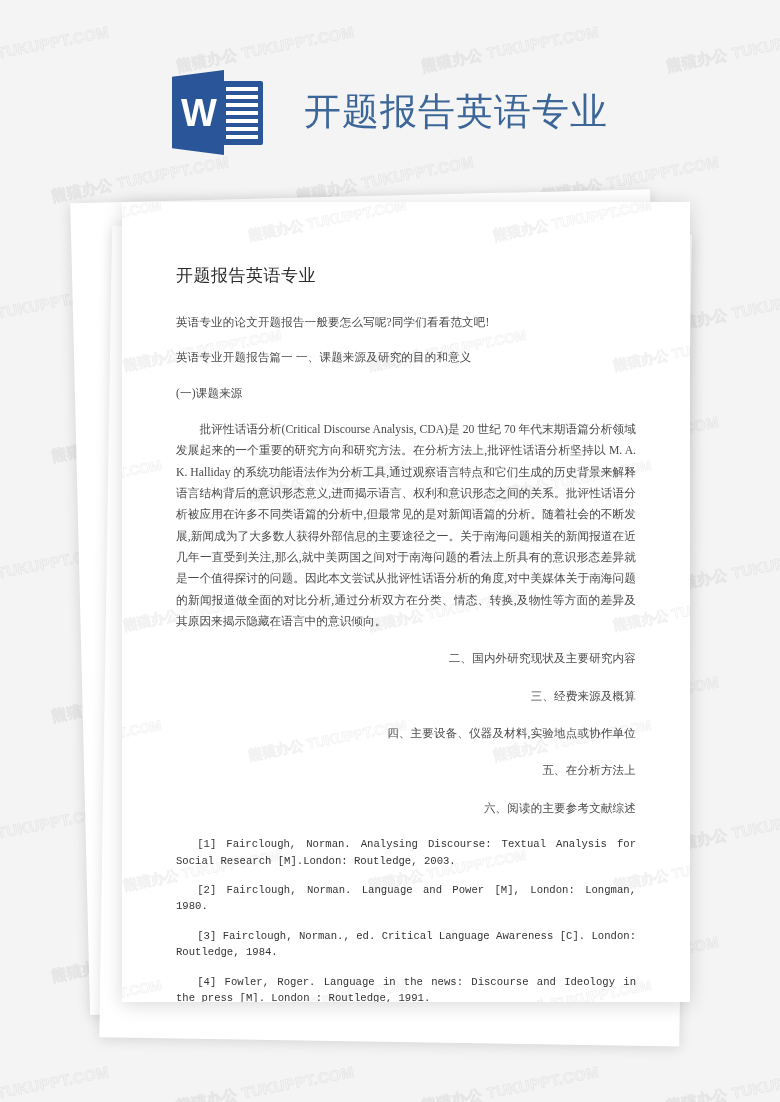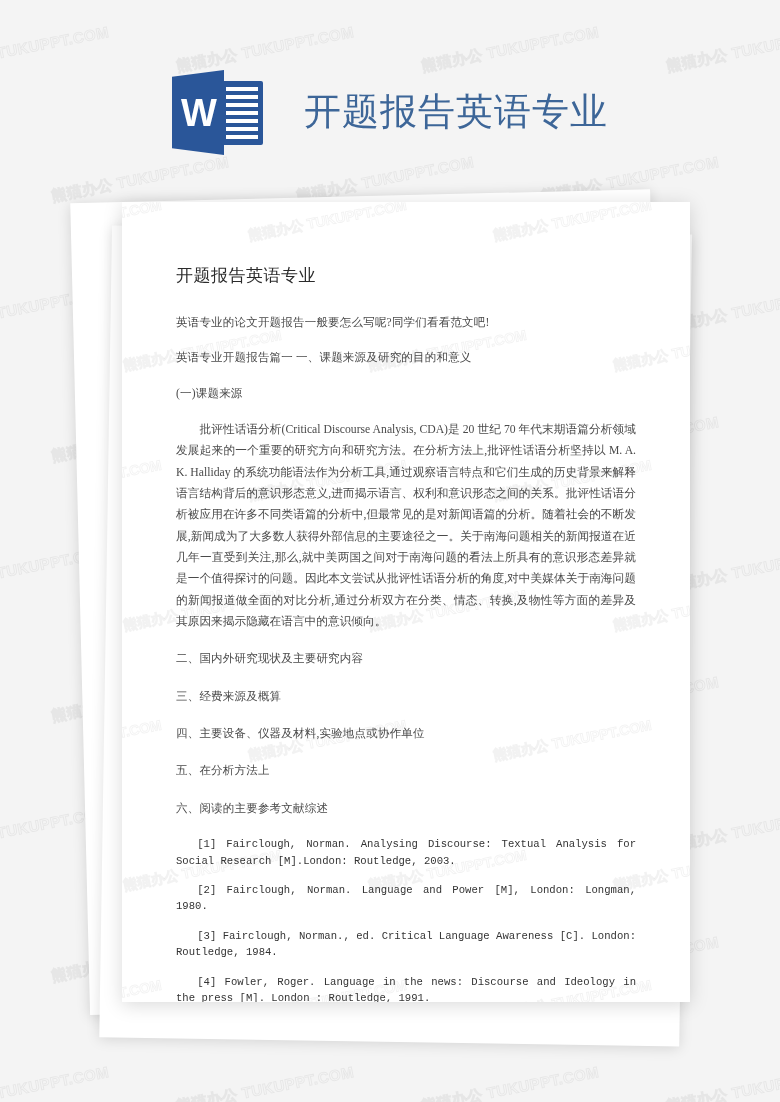--- a/index.html
+++ b/index.html
@@ -204,20 +204,21 @@
     margin: 0 0 17px 0;
   }
 
   .doc-heading {
     font-family: "Liberation Serif", serif;
     font-size: 11.5px;
     color: #4a4a4a;
     line-height: 1.6;
     margin: 0 0 19px 0;
     letter-spacing: 0.2px;
+    text-align: right;
   }
 
   .ref-label {
     font-family: "Liberation Serif", serif;
     font-size: 11px;
     color: #4a4a4a;
     margin: 0 0 14px 0;
   }
 
   .ref-item {

